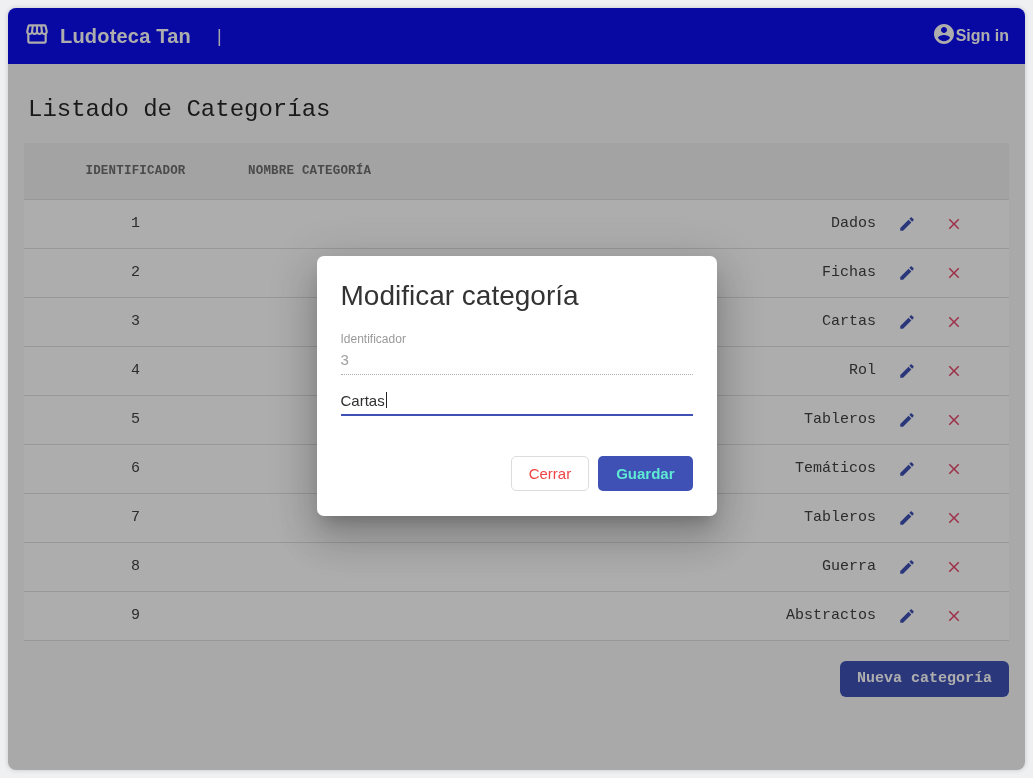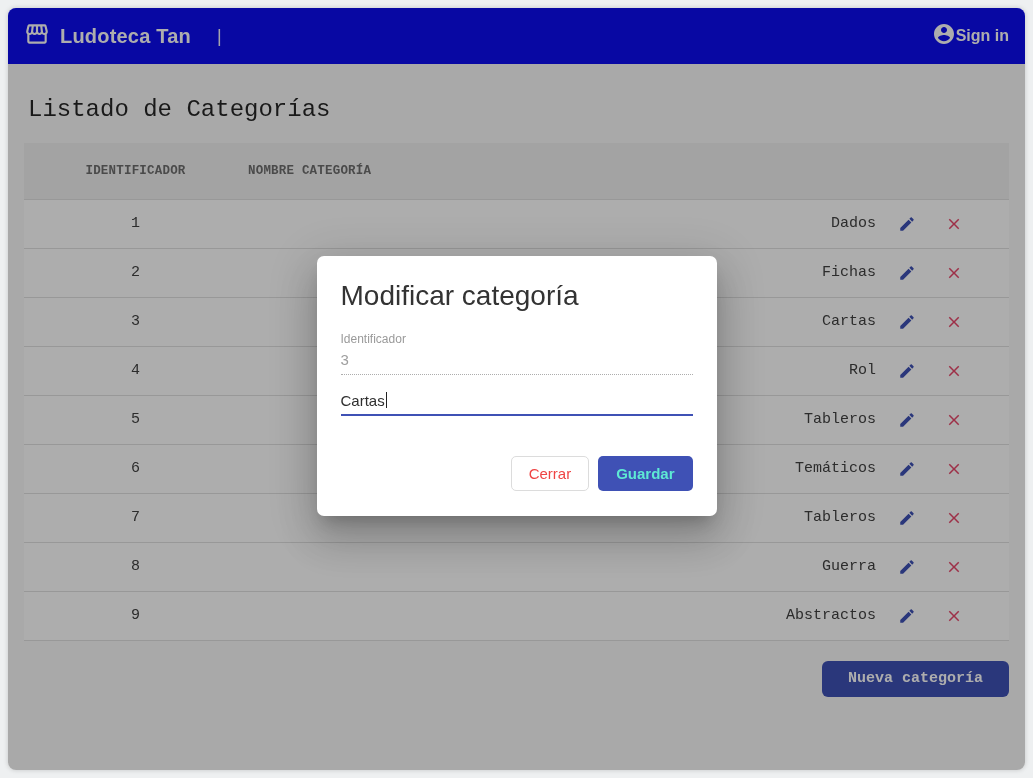--- a/index.html
+++ b/index.html
@@ -60,21 +60,21 @@
   .icon-btn { display: inline-block; vertical-align: middle; cursor: pointer; background: none; border: none; padding: 0; }
   .icon-btn + .icon-btn { margin-left: 20px; }
   .icon-btn svg { width: 18px; height: 18px; display: block; }
   .edit svg { fill: var(--primary); }
   .delete svg { fill: var(--danger); }
 
   .new-cat-row { display: flex; justify-content: flex-end; margin-top: 20px; }
   .btn-new {
     background: var(--primary); color: #fff;
     border: none; border-radius: 6px;
-    height: 36px; padding: 0 26px;
+    height: 36px; padding: 0 17px;
     font-size: 15px; font-weight: bold;
     font-family: inherit; cursor: pointer;
   }
 
   
   .backdrop { position: absolute; inset: 0; background: var(--backdrop); }
   .dialog {
     position: absolute; top: 248px; left: 50%; transform: translateX(-50%);
     width: 400px; min-height: 260px;
     background: #fff; border-radius: 7px;

